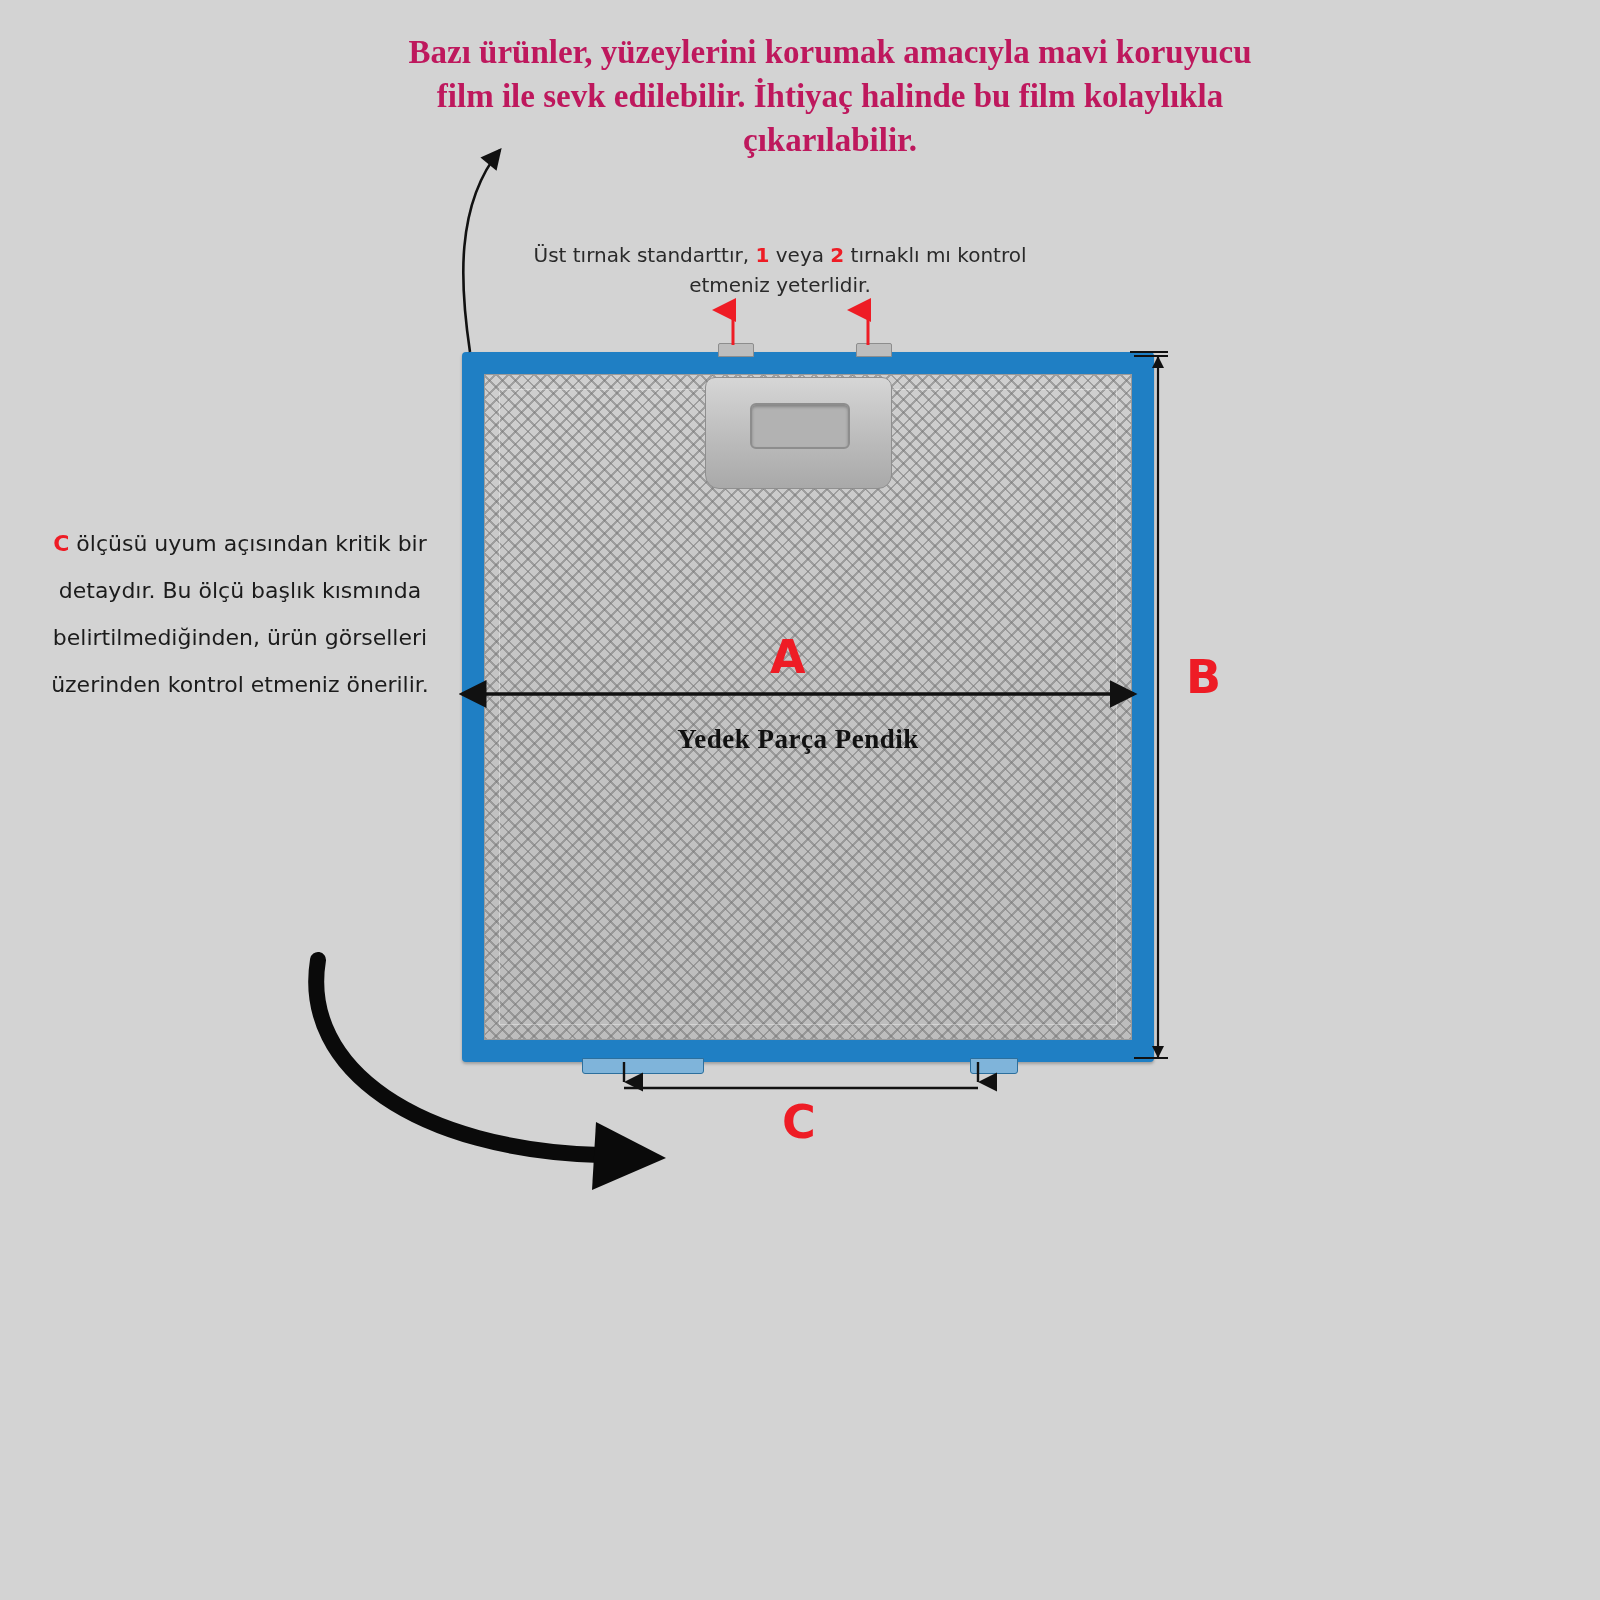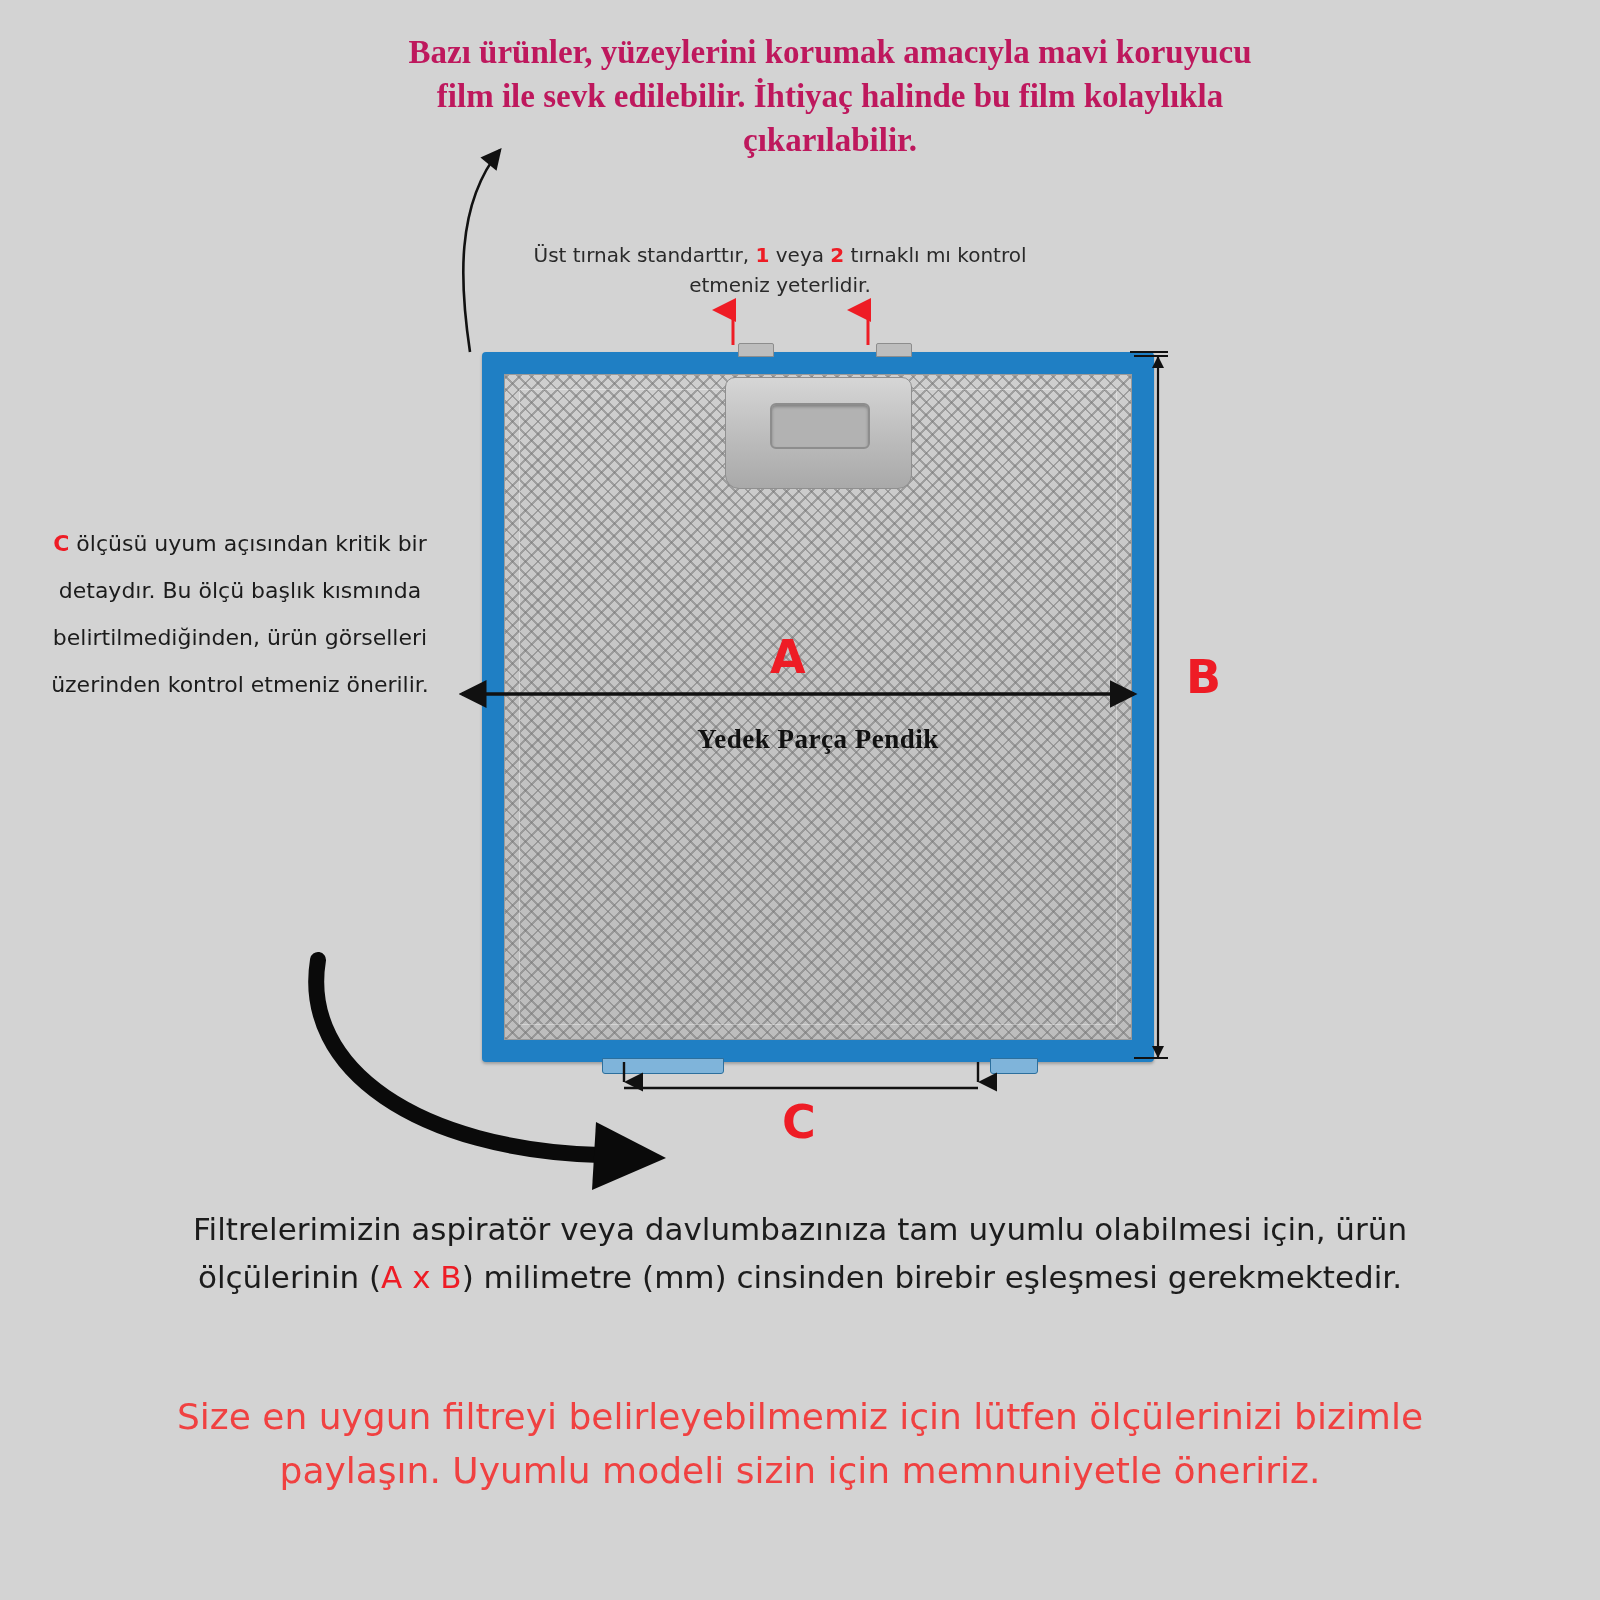--- a/index.html
+++ b/index.html
@@ -100,27 +100,28 @@
     color: #1c1c1c;
   }
   #left-note .c-red {
     color: #ee1c25;
     font-weight: bold;
   }
 
   
   #filter {
     position: absolute;
-    left: 482px;
+    left: 462px;
     top: 352px;
     width: 672px;
     height: 710px;
     background: #1f7fc4;
     border-radius: 4px;
     box-shadow: 0 2px 3px rgba(0,0,0,0.25);
+    padding-left: 20px;
   }
   #filter .frame-inner {
     position: absolute;
     left: 22px;
     top: 22px;
     right: 22px;
     bottom: 22px;
     background:
       repeating-linear-gradient(45deg, rgba(120,120,120,0.55) 0 2px, rgba(255,255,255,0) 2px 9px),
       repeating-linear-gradient(-45deg, rgba(120,120,120,0.55) 0 2px, rgba(255,255,255,0) 2px 9px),
@@ -302,19 +303,15 @@
     <line x1="1130" y1="352" x2="1168" y2="352" stroke="#111" stroke-width="2"></line>
 
     <line x1="624" y1="1088" x2="978" y2="1088" stroke="#111" stroke-width="2.4"></line>
     <line x1="624" y1="1062" x2="624" y2="1082" stroke="#111" stroke-width="2.4" marker-end="url(#arrowDown)"></line>
     <line x1="978" y1="1062" x2="978" y2="1082" stroke="#111" stroke-width="2.4" marker-end="url(#arrowDown)"></line>
 
     <path d="M318 960 C300 1070, 420 1150, 600 1155" fill="none" stroke="#0a0a0a" stroke-width="16" stroke-linecap="round"></path>
     <path d="M596 1122 L666 1158 L592 1190 Z" fill="#0a0a0a"></path>
   </svg>
 
-  <div id="bottom-note">
-    <span>Filtrelerimizin aspiratör veya davlumbazınıza tam uyumlu olabilmesi için, ürün ölçülerinin (</span><span class="ab-red">A x B</span><span>) milimetre (mm) cinsinden birebir eşleşmesi gerekmektedir.</span>
-  </div>
-
-  <div id="cta-note">Size en uygun filtreyi belirleyebilmemiz için lütfen ölçülerinizi bizimle paylaşın. Uyumlu modeli sizin için memnuniyetle öneririz.</div>
+
 
 </div>
 
 </body></html>

